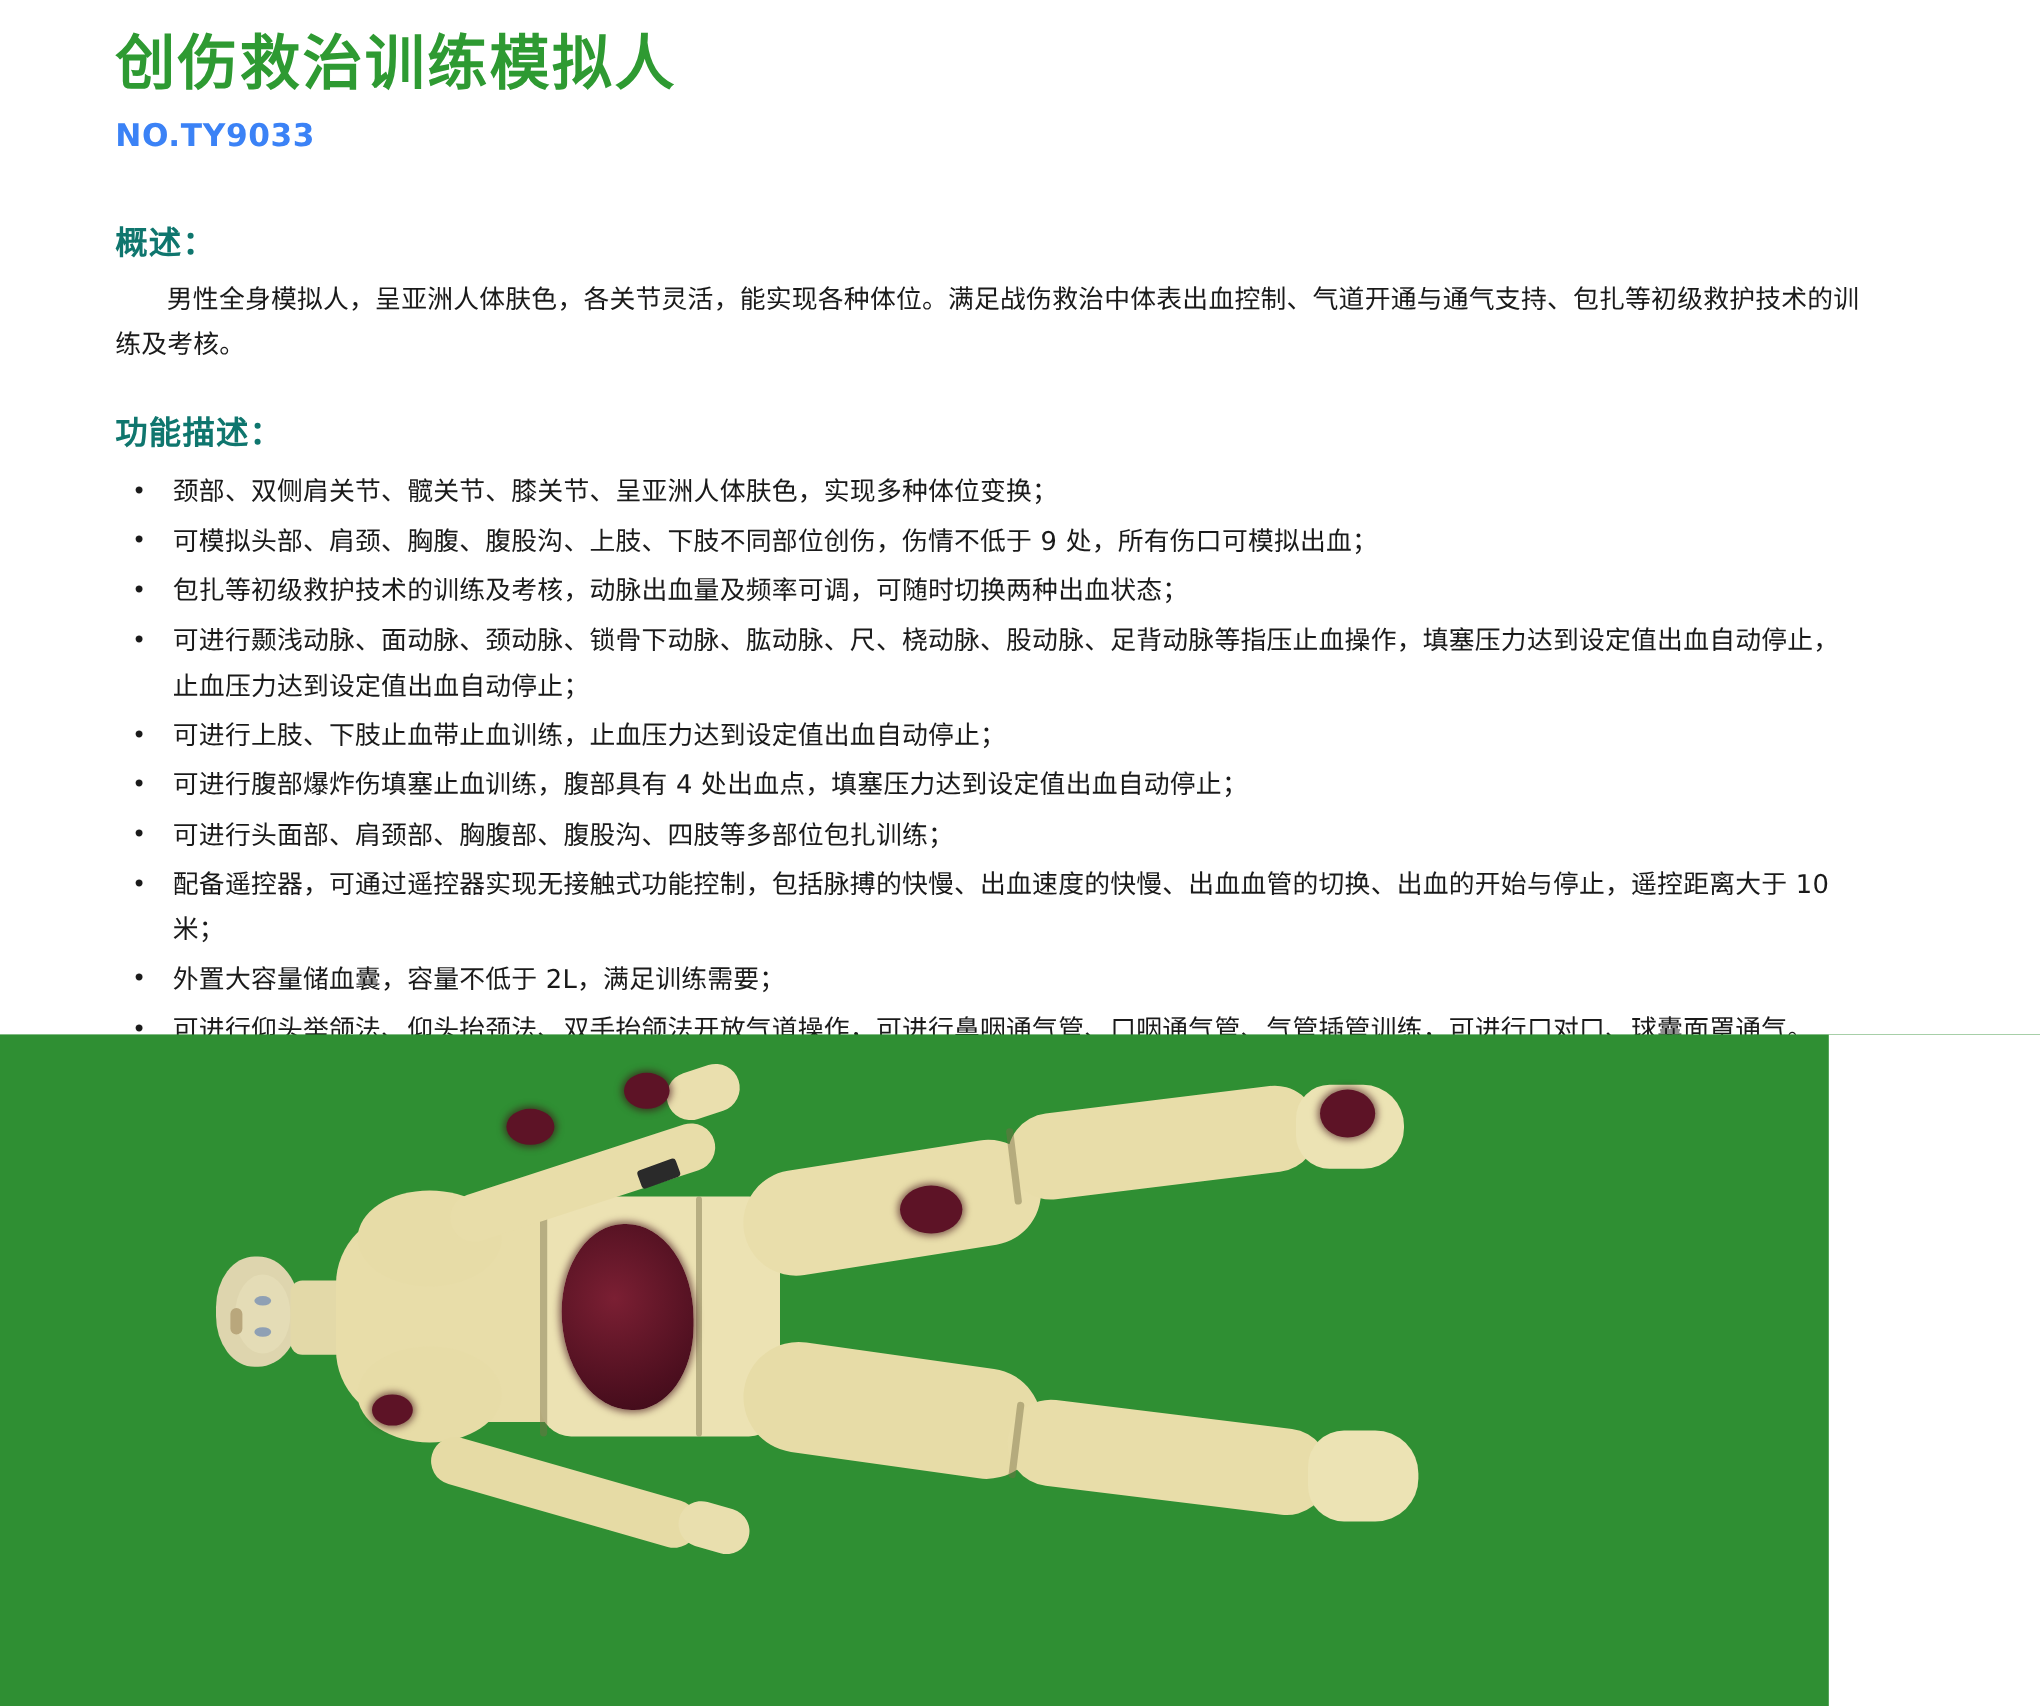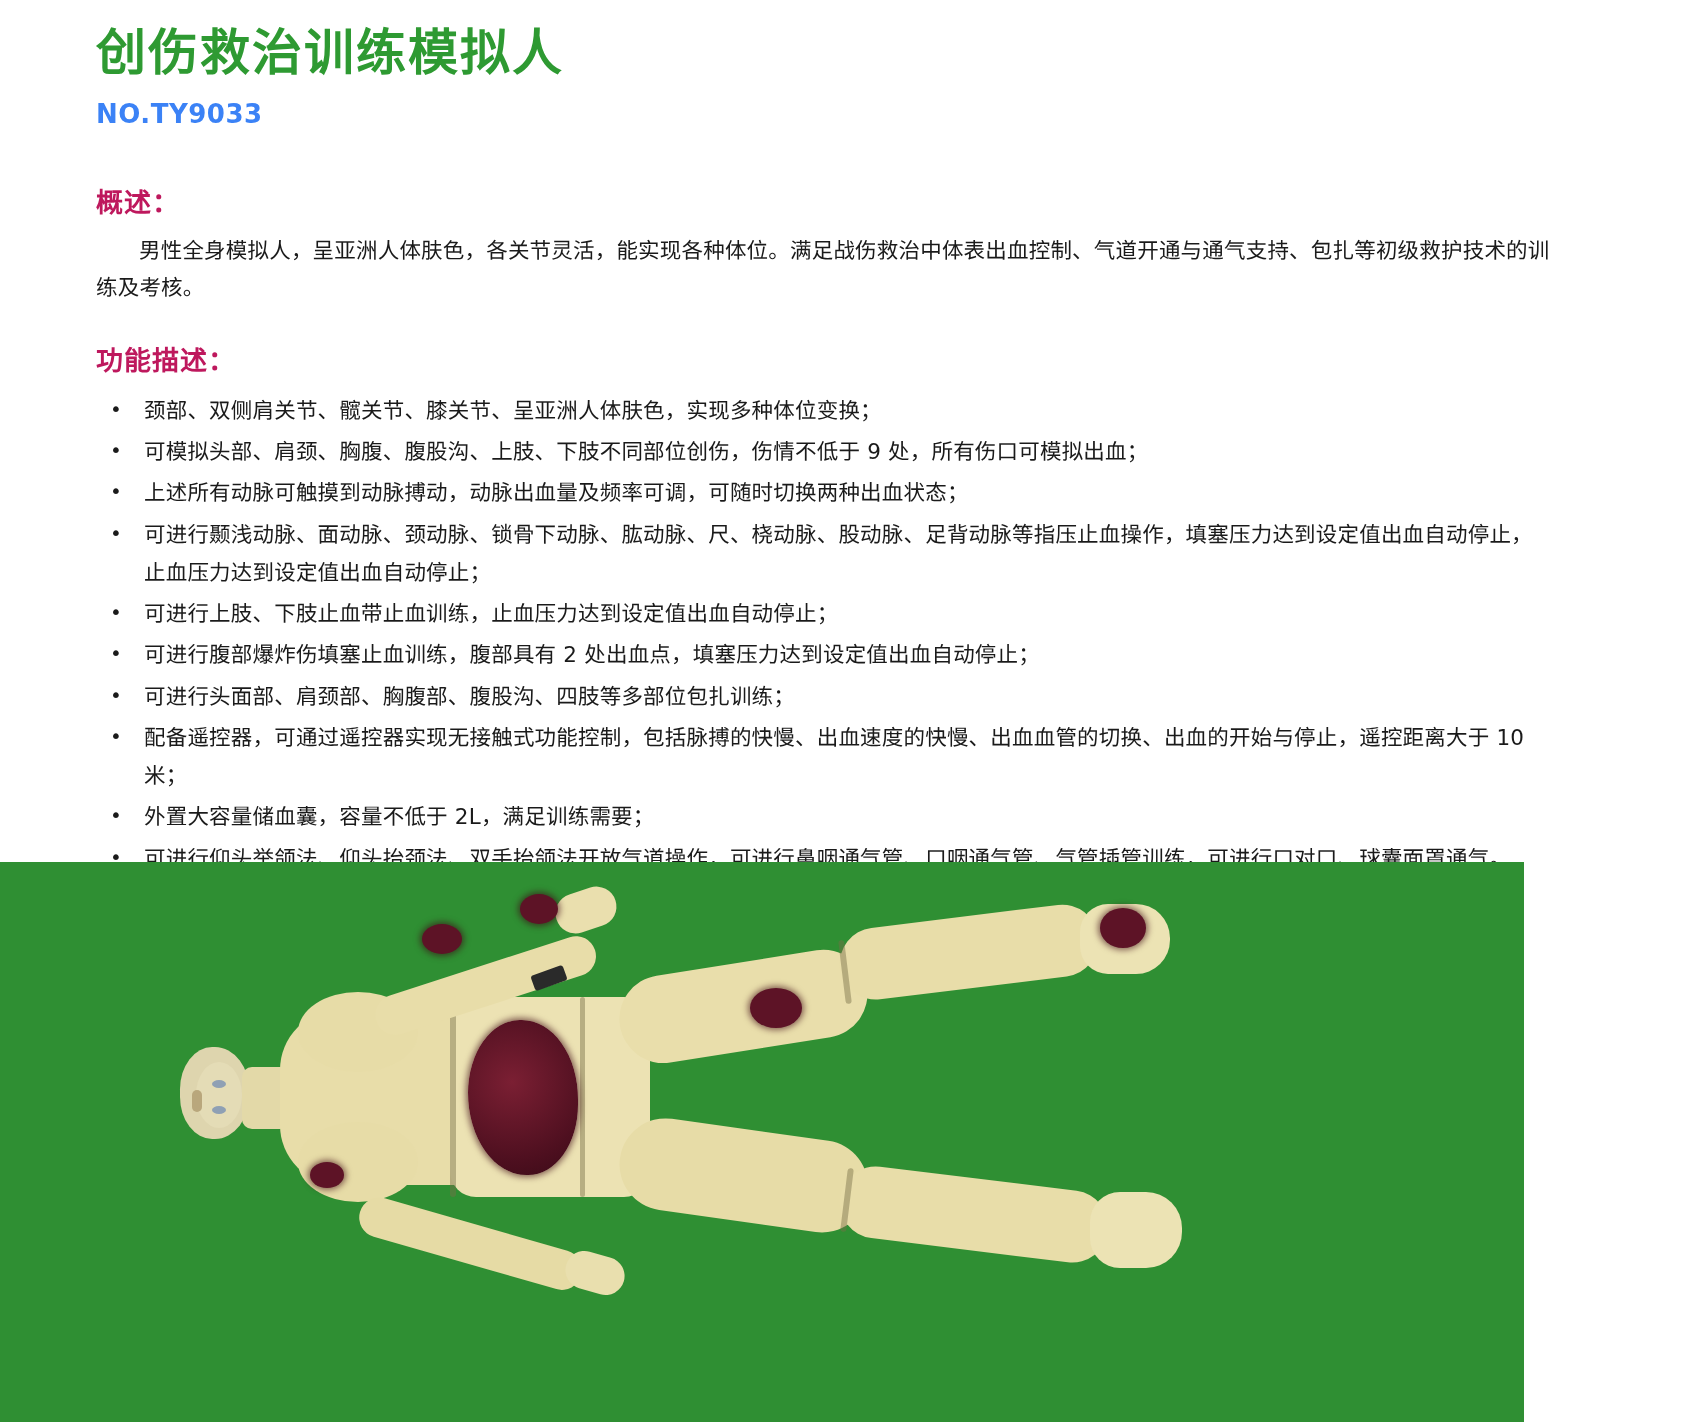--- a/index.html
+++ b/index.html
@@ -37,21 +37,21 @@
   .doc-model {
     font-size: 26px;
     font-weight: bold;
     color: #3b82f6;
     margin: 14px 0 0 0;
     letter-spacing: 0.5px;
   }
   .section-heading {
     font-size: 27px;
     font-weight: bold;
-    color: #be185d;
+    color: #0f766e;
     margin: 0;
     letter-spacing: 1px;
   }
   .section-overview {
     margin-top: 52px;
   }
   .overview-body {
     font-size: 21.5px;
     line-height: 1.75;
     color: #1a1a1a;
@@ -154,24 +154,24 @@
     <div class="section-overview">
       <h2 class="section-heading">概述：</h2>
       <p class="overview-body">男性全身模拟人，呈亚洲人体肤色，各关节灵活，能实现各种体位。满足战伤救治中体表出血控制、气道开通与通气支持、包扎等初级救护技术的训练及考核。</p>
     </div>
 
     <div class="section-features">
       <h2 class="section-heading">功能描述：</h2>
       <ul class="feature-list">
         <li><span class="bullet">•</span><span>颈部、双侧肩关节、髋关节、膝关节、呈亚洲人体肤色，实现多种体位变换；</span></li>
         <li><span class="bullet">•</span><span>可模拟头部、肩颈、胸腹、腹股沟、上肢、下肢不同部位创伤，伤情不低于 9 处，所有伤口可模拟出血；</span></li>
-        <li><span class="bullet">•</span><span>上述所有动脉可触摸到动脉搏动，动脉出血量及频率可调，可随时切换两种出血状态；</span></li>
+        <li><span class="bullet">•</span><span>包扎等初级救护技术的训练及考核，动脉出血量及频率可调，可随时切换两种出血状态；</span></li>
         <li><span class="bullet">•</span><span>可进行颞浅动脉、面动脉、颈动脉、锁骨下动脉、肱动脉、尺、桡动脉、股动脉、足背动脉等指压止血操作，填塞压力达到设定值出血自动停止，止血压力达到设定值出血自动停止；</span></li>
         <li><span class="bullet">•</span><span>可进行上肢、下肢止血带止血训练，止血压力达到设定值出血自动停止；</span></li>
-        <li><span class="bullet">•</span><span>可进行腹部爆炸伤填塞止血训练，腹部具有 2 处出血点，填塞压力达到设定值出血自动停止；</span></li>
+        <li><span class="bullet">•</span><span>可进行腹部爆炸伤填塞止血训练，腹部具有 4 处出血点，填塞压力达到设定值出血自动停止；</span></li>
         <li><span class="bullet">•</span><span>可进行头面部、肩颈部、胸腹部、腹股沟、四肢等多部位包扎训练；</span></li>
         <li><span class="bullet">•</span><span>配备遥控器，可通过遥控器实现无接触式功能控制，包括脉搏的快慢、出血速度的快慢、出血血管的切换、出血的开始与停止，遥控距离大于 10 米；</span></li>
         <li><span class="bullet">•</span><span>外置大容量储血囊，容量不低于 2L，满足训练需要；</span></li>
         <li><span class="bullet">•</span><span>可进行仰头举颌法、仰头抬颈法、双手抬颌法开放气道操作，可进行鼻咽通气管、口咽通气管、气管插管训练，可进行口对口、球囊面罩通气。</span></li>
       </ul>
     </div>
 
   </div>
 
   <div class="photo-band">

